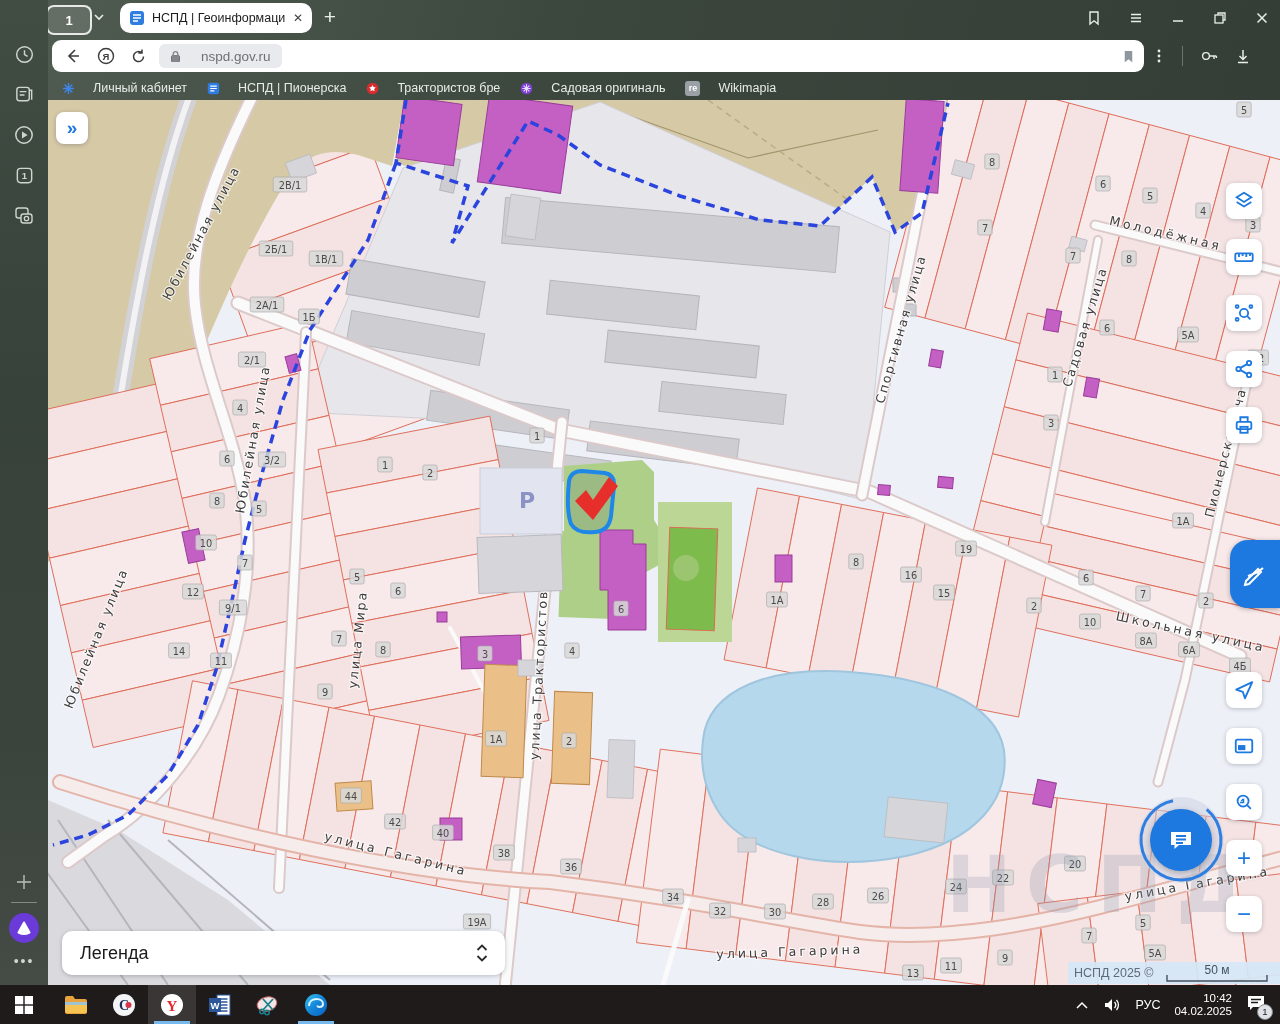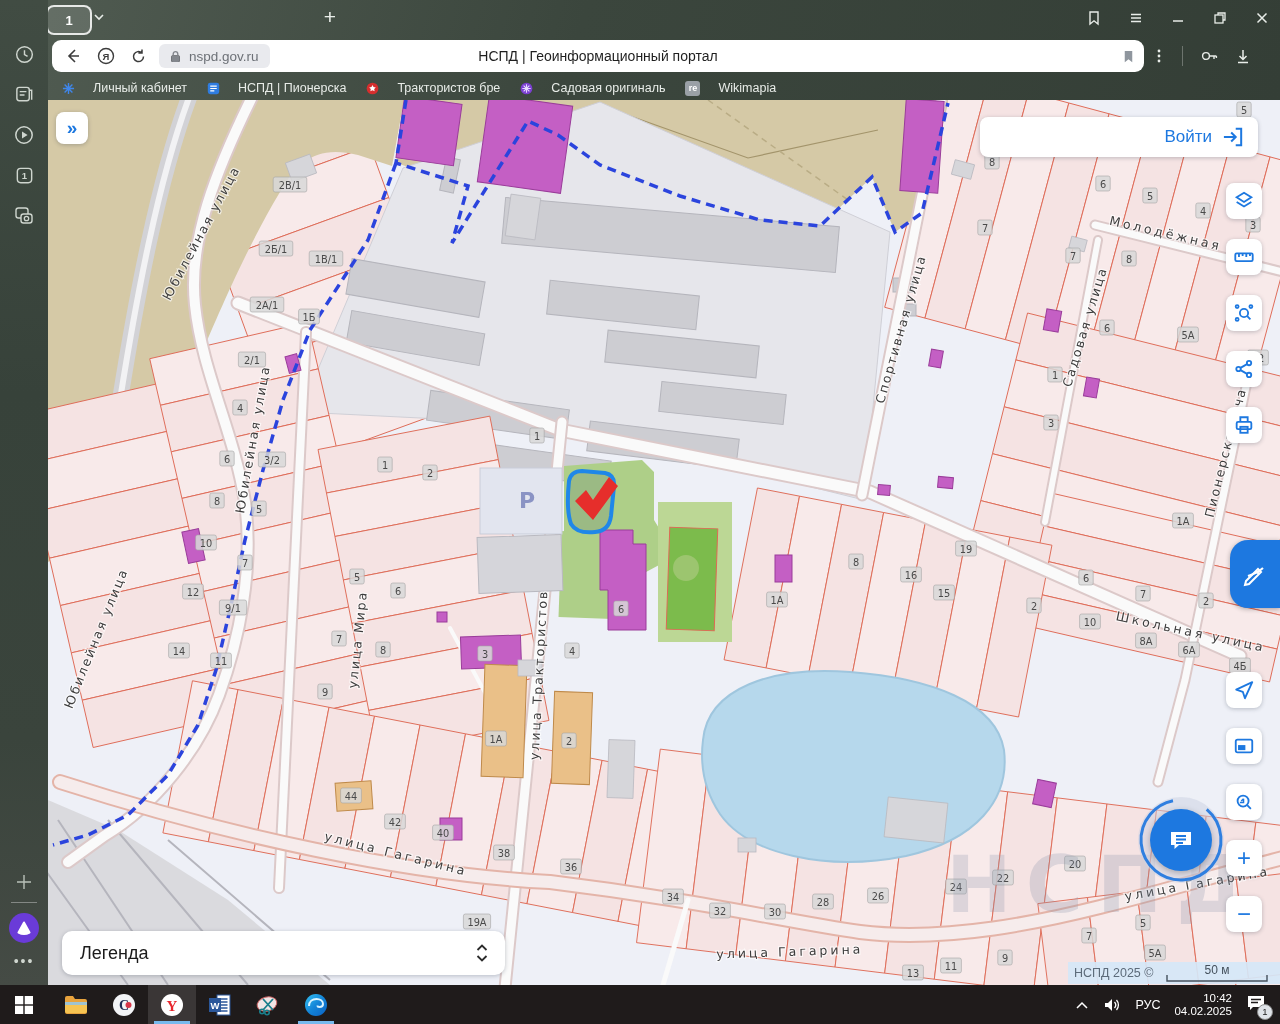--- a/index.html
+++ b/index.html
@@ -21,21 +21,21 @@
        display:flex;align-items:center;padding:0 9px;box-sizing:border-box;gap:7px;}
   .tab-title{font-size:12.5px;color:#1c1c1c;white-space:nowrap;overflow:hidden;flex:1;}
   .tab-close{font-size:12px;color:#444;}
   .newtab{position:absolute;left:316px;top:3px;width:28px;height:28px;color:#e9ede9;font-size:21px;
           display:flex;align-items:center;justify-content:center;font-weight:300;}
   .wincontrols{position:absolute;right:10px;top:6px;display:flex;gap:26px;align-items:center;height:24px;}
   .addrwrap{position:absolute;left:52px;top:40px;width:1092px;height:32px;background:#fff;border-radius:9px;
             display:flex;align-items:center;padding:0 12px;box-sizing:border-box;}
   .addr-title{position:absolute;left:0;right:0;text-align:center;font-size:14px;color:#1f1f1f;pointer-events:none;}
   .urlpill{margin-left:12px;background:#e9eaee;border-radius:6px;height:24px;display:flex;align-items:center;
-           padding:0 11px;gap:8px;}
+           padding:0 11px;gap:20px;}
   .urltext{font-size:13.5px;color:#6d7177;}
   .addr-right{position:absolute;right:8px;top:0;height:32px;display:flex;align-items:center;gap:10px;}
   .chrome-right{position:absolute;left:1152px;top:40px;height:32px;display:flex;align-items:center;gap:16px;}
   .vdiv{width:1px;height:20px;background:rgba(255,255,255,.28);}
   .bookmarks{position:absolute;left:62px;top:76px;height:24px;display:flex;align-items:center;gap:20px;}
   .bm{display:flex;align-items:center;gap:18px;color:#e8ece8;font-size:12.5px;white-space:nowrap;}
   .reicon{width:15px;height:15px;border-radius:3px;background:#9aa0a6;color:#fff;font-size:9px;font-weight:bold;
           display:flex;align-items:center;justify-content:center;}
   .rail-icons{position:absolute;left:0;top:44px;width:48px;display:flex;flex-direction:column;align-items:center;gap:19px;}
   .rail-bottom{position:absolute;left:0;top:872px;width:48px;display:flex;flex-direction:column;align-items:center;gap:10px;}
@@ -82,20 +82,28 @@
   <div class="avatar">
     <svg width="18" height="18" viewBox="0 0 20 20">
       <circle cx="10" cy="7" r="3.4" fill="#fff"></circle>
         <path d="M3.5 17c1-4 3.5-5.3 6.5-5.3s5.5 1.3 6.5 5.3z" fill="#fff"></path>
     </svg>
   </div>
   <div class="tabgroup">1</div>
   <svg class="tg-chev" width="14" height="14" viewBox="0 0 14 14">
     <path d="M3 5 l4 4 4-4" stroke="#e8ece8" stroke-width="1.6" fill="none"></path>
     </svg>
+  <div class="tab">
+    <svg width="16" height="16" viewBox="0 0 16 16">
+      <rect x="1" y="1" width="14" height="14" rx="3" fill="#2f7de1"></rect>
+      <path d="M4 5h8M4 8h8M4 11h5" stroke="#fff" stroke-width="1.4"></path>
+      </svg>
+    <span class="tab-title">НСПД | Геоинформаци</span>
+    <span class="tab-close">✕</span>
+  </div>
   <div class="newtab">+</div>
   <div class="wincontrols">
     <svg width="16" height="16" viewBox="0 0 16 16">
       <path d="M4 2h8v12l-4-3.2L4 14z" stroke="#e9ede9" stroke-width="1.4" fill="none"></path>
       </svg>
     <svg width="16" height="16" viewBox="0 0 16 16">
       <path d="M3 4.5h10M3 8h10M3 11.5h10" stroke="#e9ede9" stroke-width="1.5"></path>
       </svg>
     <svg width="16" height="16" viewBox="0 0 16 16">
       <path d="M3 11h10" stroke="#e9ede9" stroke-width="1.5"></path>
@@ -121,21 +129,20 @@
       <path d="M13.5 8.5 a5 5 0 1 1 -1.6 -3.6 M12 1.5 v3.6 h-3.6" stroke="#3c3c3c" stroke-width="1.5" fill="none"></path>
       </svg>
     <div class="urlpill">
       <svg width="11" height="13" viewBox="0 0 12 14">
         <rect x="1.5" y="6" width="9" height="7" rx="1.5" fill="#818ay"></rect>
         <rect x="1.5" y="6" width="9" height="7" rx="1.5" fill="#83878d"></rect>
         <path d="M3.5 6V4.2a2.5 2.5 0 0 1 5 0V6" stroke="#83878d" stroke-width="1.5" fill="none"></path>
         </svg>
       <span class="urltext">nspd.gov.ru</span>
     </div>
-    <div class="addr-title">НСПД | Геоинформационный портал</div>
     <div class="addr-right">
       <svg width="15" height="15" viewBox="0 0 16 16">
         <path d="M4 2h8v12l-4-3.2L4 14z" fill="#8f969e"></path>
         </svg>
     </div>
   </div>
   <div class="chrome-right">
     <svg width="14" height="16" viewBox="0 0 14 16">
       <circle cx="7" cy="3" r="1.4" fill="#e9ede9"></circle>
         <circle cx="7" cy="8" r="1.4" fill="#e9ede9"></circle>
@@ -782,27 +789,20 @@
           <text x="1107" y="856.5" text-anchor="middle" font-size="9.8" fill="#4a4a4a" font-family="DejaVu Sans,sans-serif">5А</text>
         </g>
       </g>
 
   <text x="1055" y="812" text-anchor="middle" font-size="78" font-weight="bold" letter-spacing="14" fill="#8a94ab" opacity="0.25" font-family="DejaVu Sans,sans-serif">НСПД</text>
 </svg>
 
 
 <div class="ovl expandbtn">»</div>
 
-<div class="ovl loginbar">
-  <span class="logintext">Войти</span>
-  <svg width="22" height="20" viewBox="0 0 24 22">
-    <path d="M2 11h12M10 6l5 5-5 5" stroke="#1d78e0" stroke-width="2.2" fill="none"></path>
-    <path d="M15 2h6v18h-6" stroke="#1d78e0" stroke-width="2.2" fill="none"></path>
-      </svg>
-</div>
 
 <div class="ovl toolbtn" style="top:83px">
   <svg width="22" height="22" viewBox="0 0 24 24" fill="none" stroke="#1d78e0" stroke-width="2">
     <path d="M12 3 L20 8 12 13 4 8 Z"></path>
         <path d="M4 13 L12 18 20 13"></path>
       </svg>
 </div>
 <div class="ovl toolbtn" style="top:139px">
   <svg width="22" height="22" viewBox="0 0 24 24" fill="none" stroke="#1d78e0" stroke-width="2">
     <rect x="2.5" y="8" width="19" height="8.5" rx="1.5"></rect>

